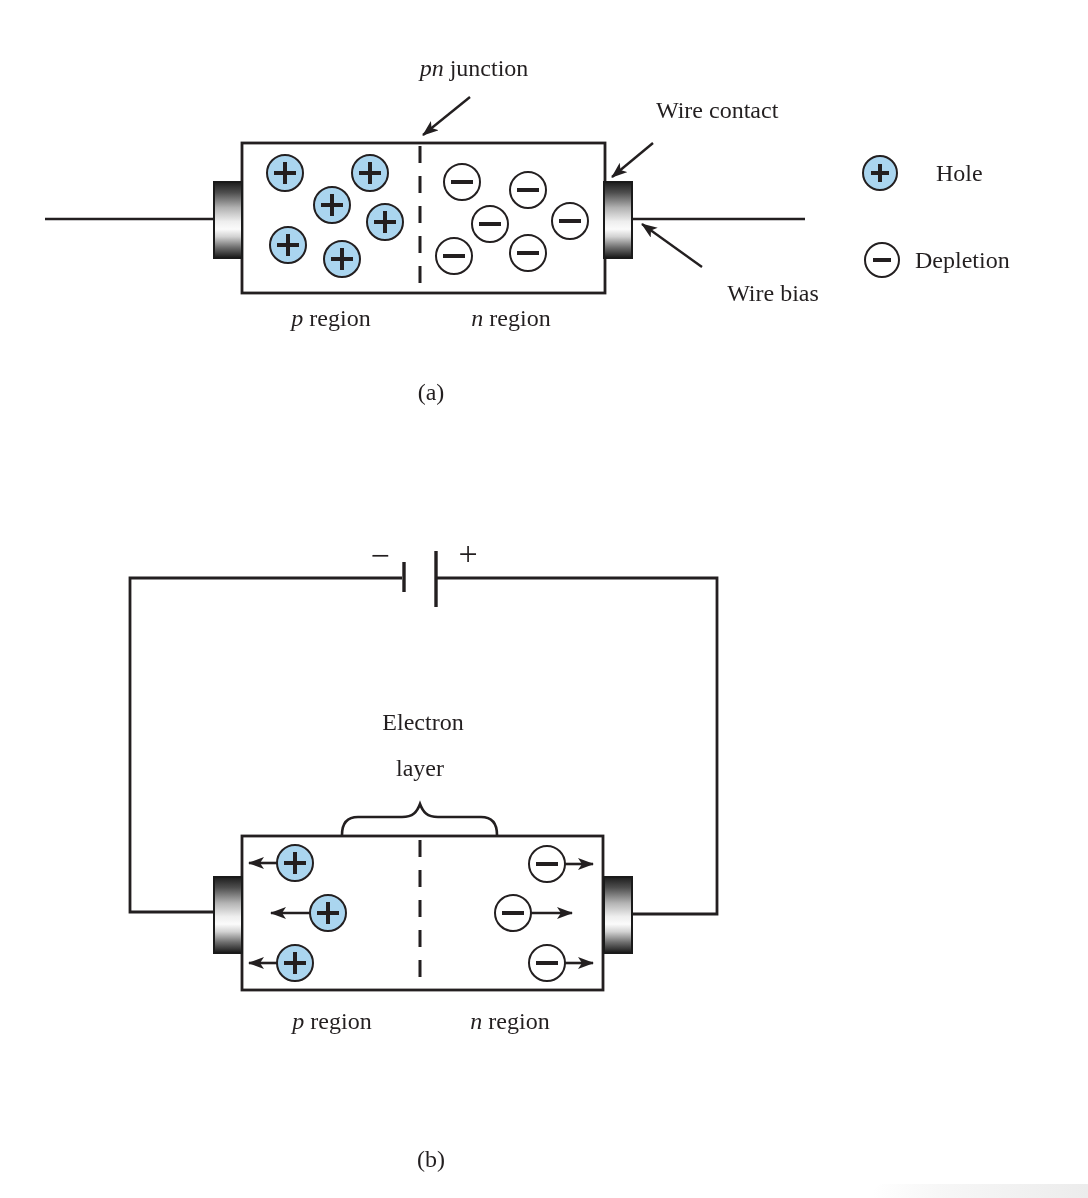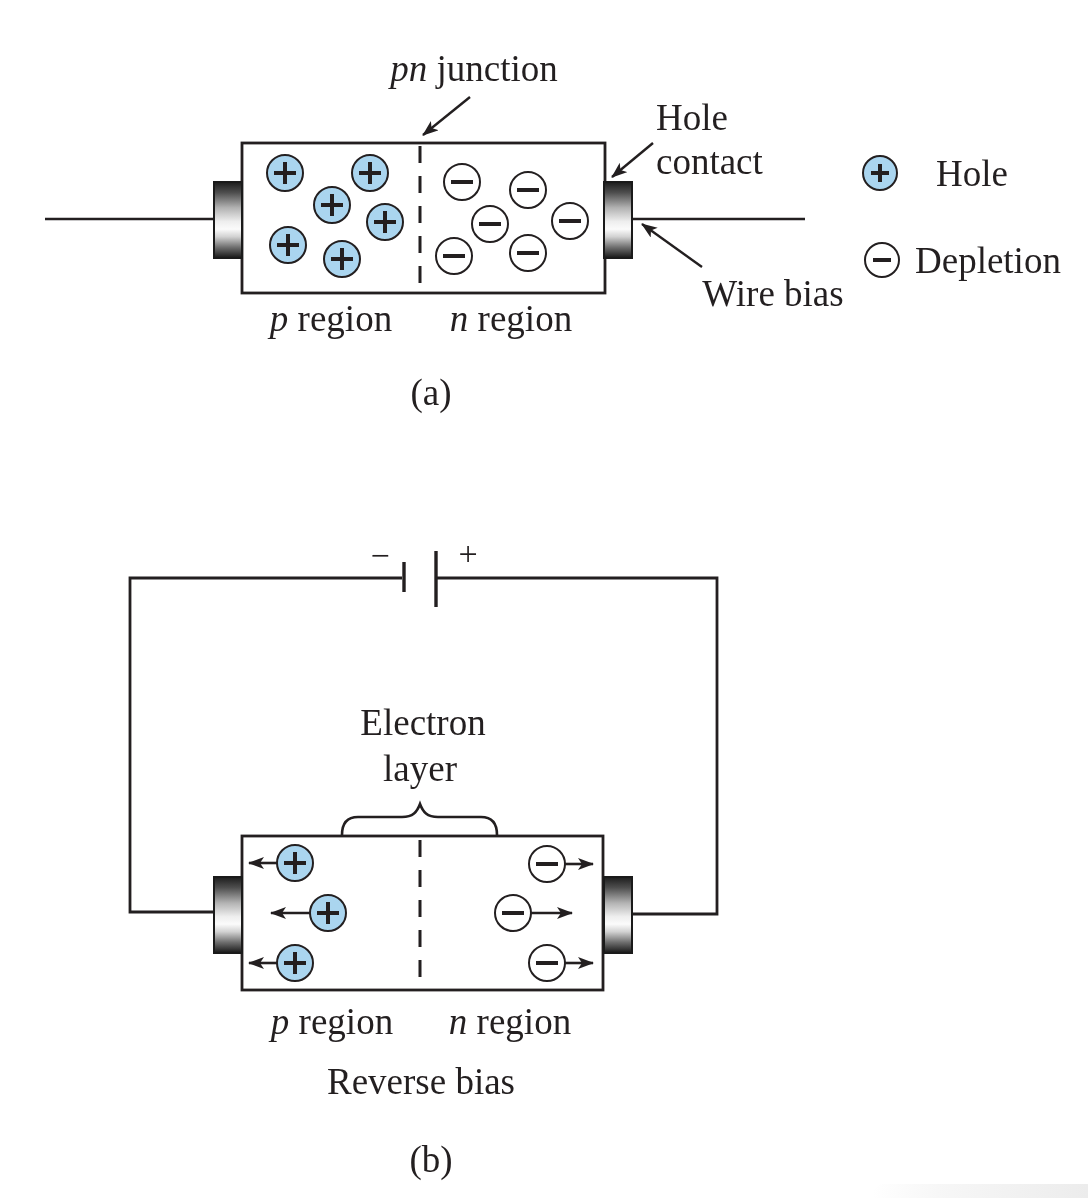--- a/index.html
+++ b/index.html
@@ -1,21 +1,21 @@
 <!DOCTYPE html>
 <html><head>
 <meta charset="utf-8">
 <style>
   html,body{margin:0;padding:0;background:#ffffff;}
   #canvas{
     position:relative;width:1088px;height:1198px;background:#ffffff;overflow:hidden;
     font-family:"Liberation Serif","DejaVu Serif",serif;color:#231f20;
   }
   #diagram-svg{position:absolute;left:0;top:0;}
-  .label{position:absolute;font-size:37px;line-height:1;white-space:nowrap;}
+  .label{position:absolute;font-size:24px;line-height:1;white-space:nowrap;}
   .centered{transform:translate(-50%,-50%);}
   .ital{font-style:italic;}
   
   .particle{position:absolute;width:38px;height:38px;box-sizing:border-box;
     border:2.5px solid #231f20;border-radius:50%;}
   .hole{background:#aad5ef;}
   .electron{background:#ffffff;}
   .sym{position:absolute;inset:0;}
   .plus::before{content:"";position:absolute;left:6px;right:6px;top:50%;height:4px;margin-top:-2px;background:#231f20;}
   .plus::after{content:"";position:absolute;top:6px;bottom:6px;left:50%;width:4px;margin-left:-2px;background:#231f20;}
@@ -143,36 +143,35 @@
       <span class="sym plus"></span>
     </div>
   <div class="label" style="left:936px;top:173px;transform:translateY(-50%)">Hole</div>
   <div class="particle electron legend-particle" style="left:864px;top:242px">
       <span class="sym minus"></span>
     </div>
   <div class="label" style="left:915px;top:260px;transform:translateY(-50%)">Depletion</div>
 
   <div class="label centered" style="left:474px;top:68px"><span class="ital">pn</span><span> junction</span></div>
 
-  <div class="label metal-label" style="left:656px;top:96px">Hole contact</div>
+  <div class="label metal-label" style="left:656px;top:96px">Wire contact</div>
 
   <div class="label centered" style="left:773px;top:293px">Wire bias</div>
 
   <div class="label centered" style="left:331px;top:318px"><span class="ital">p</span><span> region</span></div>
   <div class="label centered" style="left:511px;top:318px"><span class="ital">n</span><span> region</span></div>
 
   <div class="label centered" style="left:431px;top:392px">(a)</div>
 
   <div class="label centered" style="left:380px;top:556px;font-size:34px">−</div>
   <div class="label centered" style="left:468px;top:554px;font-size:34px">+</div>
 
   <div class="label centered" style="left:423px;top:722px">Electron</div>
   <div class="label centered" style="left:420px;top:768px">layer</div>
 
   <div class="label centered" style="left:332px;top:1021px"><span class="ital">p</span><span> region</span></div>
   <div class="label centered" style="left:510px;top:1021px"><span class="ital">n</span><span> region</span></div>
 
-  <div class="label centered" style="left:421px;top:1081px">Reverse bias</div>
 
   <div class="label centered" style="left:431px;top:1159px">(b)</div>
 
   <div class="edge-artifact"></div>
 </div>
 
 </body></html>

